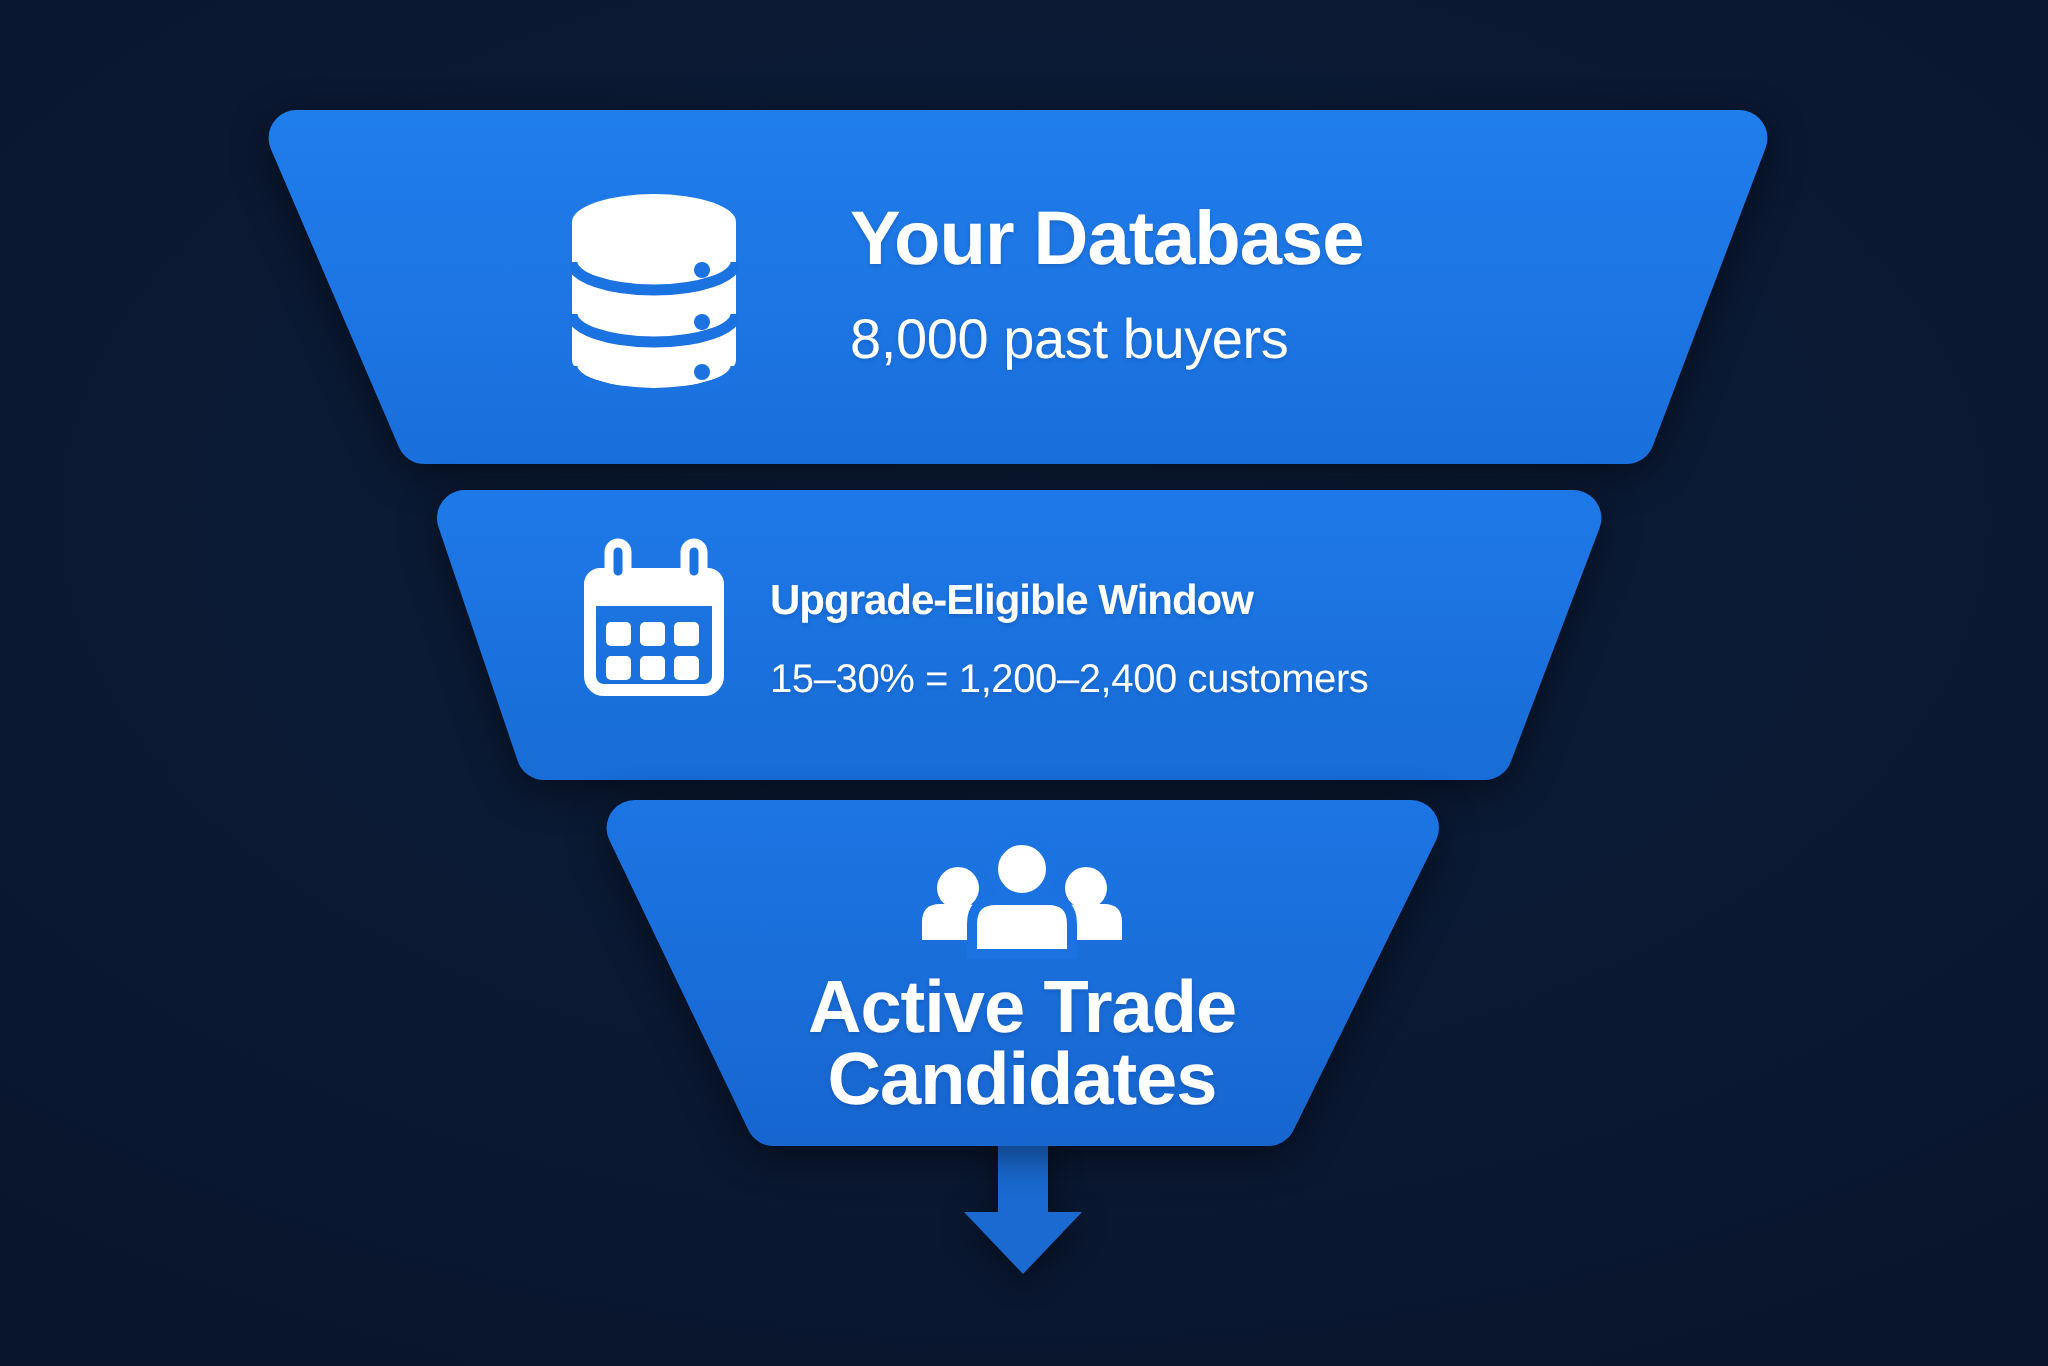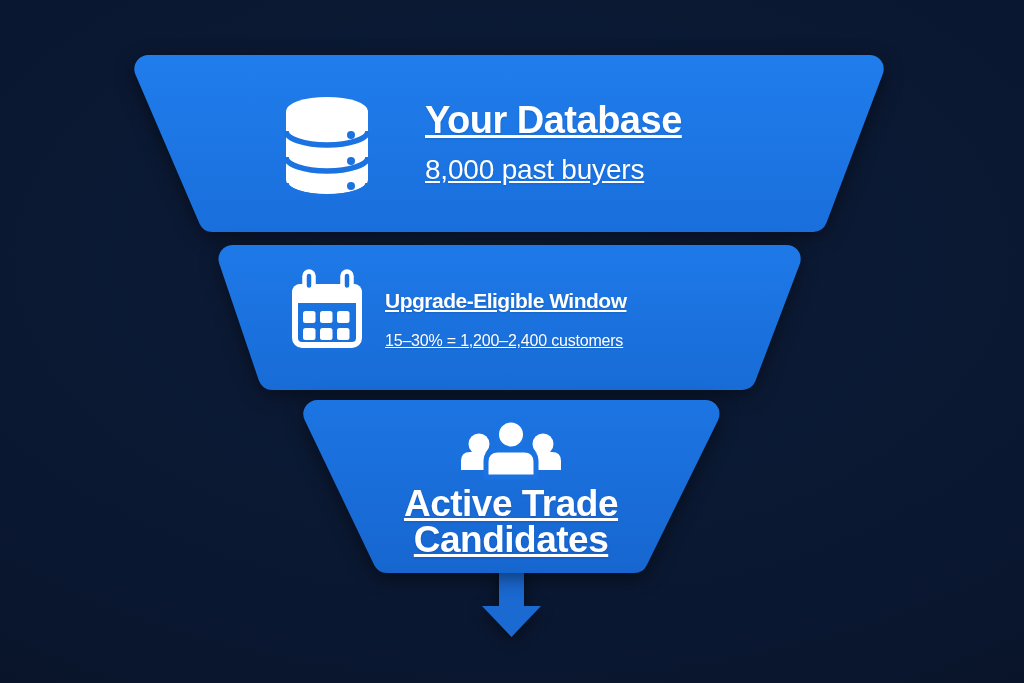--- a/index.html
+++ b/index.html
@@ -9,32 +9,32 @@
     height: 683px;
     overflow: hidden;
     background: radial-gradient(120% 105% at 50% 38%, #0c1c38 0%, #0a1730 55%, #071020 100%);
     font-family: "Liberation Sans", "DejaVu Sans", sans-serif;
     color: #ffffff;
   }
   .funnel-svg { position: absolute; left: 0; top: 0; }
   .tier-shape { filter: drop-shadow(0 5px 10px rgba(0,0,0,0.45)); }
   .arrow-shape { filter: drop-shadow(0 4px 8px rgba(0,0,0,0.45)); }
 
-  .overlay { position: absolute; display: flex; text-decoration: underline; }
+  .overlay { position: absolute; display: flex; }
   .icon-box { position: absolute; }
 
   .text-col { display: flex; flex-direction: column; }
 
   .tier1-text { left: 425px; top: 99px; gap: 9px; }
   .tier1-text .title { font-size: 38px; line-height: 42px; }
   .tier1-text .subtitle { font-size: 28px; line-height: 40px; }
 
   .tier2-text { left: 385px; top: 283px; gap: 5px; }
   .tier2-text .title { font-size: 21px; line-height: 36px; }
-  .tier2-text .subtitle { font-size: 16px; line-height: 33px; }
+  .tier2-text .subtitle { font-size: 20px; line-height: 33px; }
 
   .tier3-text {
     left: 401px; top: 486px; width: 220px;
     text-align: center; justify-content: flex-start;
   }
   .tier3-text .title { font-size: 37px; line-height: 36px; }
 
   .title {
     font-weight: 700;
     letter-spacing: -0.5px;

